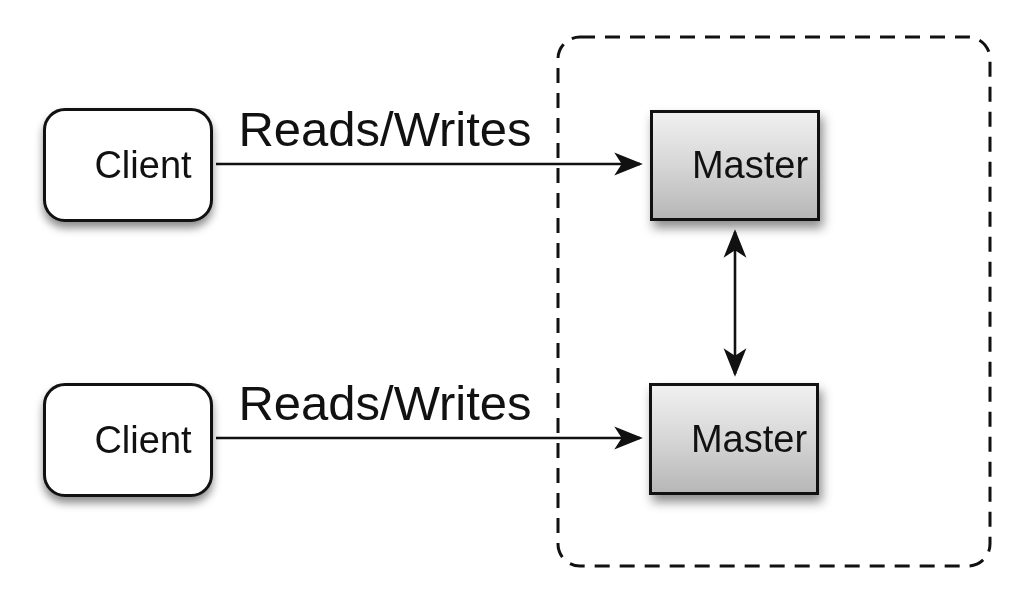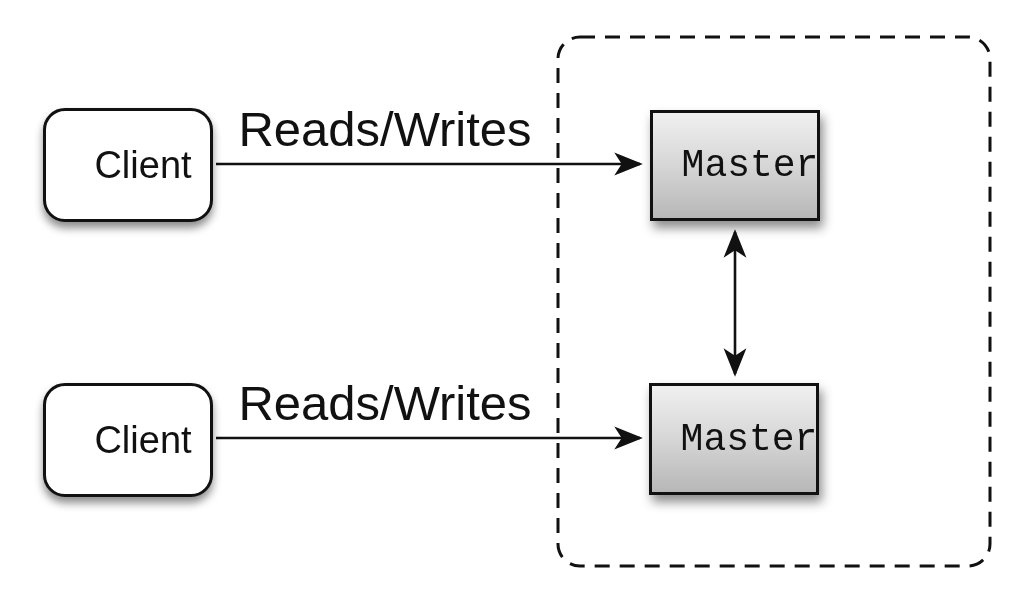--- a/index.html
+++ b/index.html
@@ -40,21 +40,20 @@
     border-radius: 22px;
     box-shadow: 0px 6px 9px rgba(0,0,0,0.45);
   }
   .client-top { top: 108px; }
   .client-bottom { top: 383px; }
   .master {
     width: 170px;
     background: linear-gradient(180deg, #f0f0f0 0%, #d9d9d9 45%, #b7b7b7 100%);
     border: 3px solid #111111;
     box-shadow: 3px 7px 10px rgba(0,0,0,0.45);
-    font-family: Liberation Mono, monospace;
   }
   .master-top { left: 650px; top: 110px; height: 111px; }
   .master-bottom { left: 649px; top: 383px; height: 112px; }
   .edge-label {
     position: absolute;
     font-size: 49px;
     color: #111111;
     text-align: center;
     white-space: nowrap;
     line-height: 1.1;

